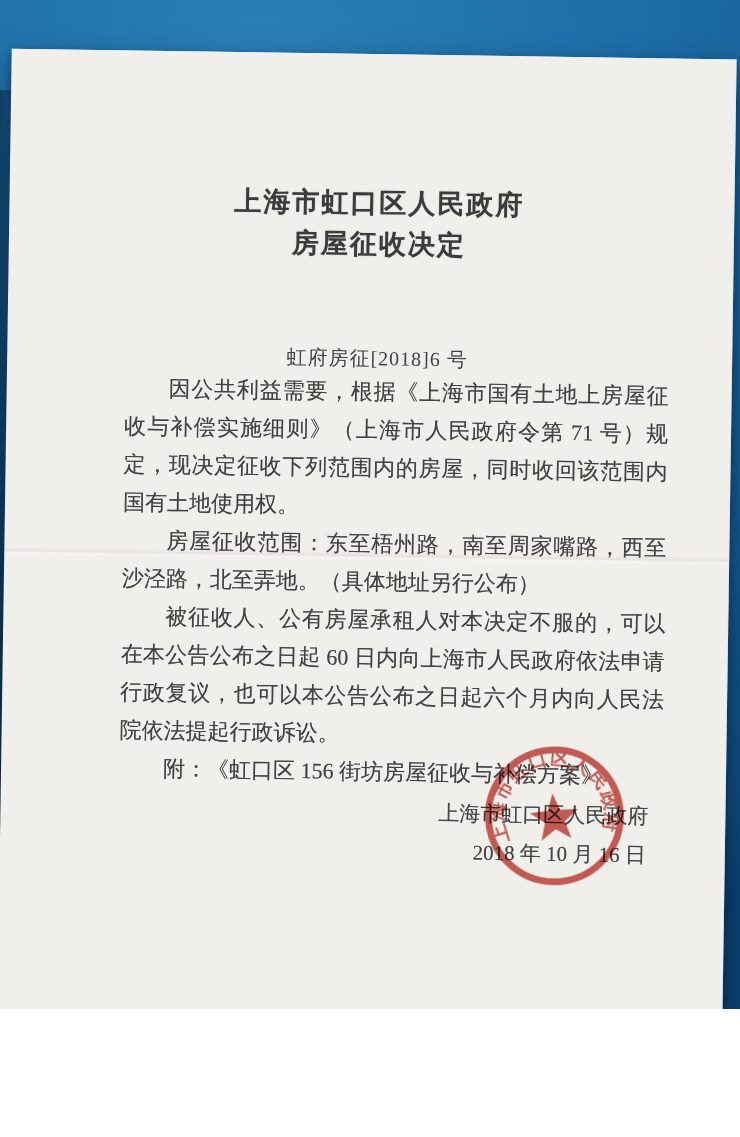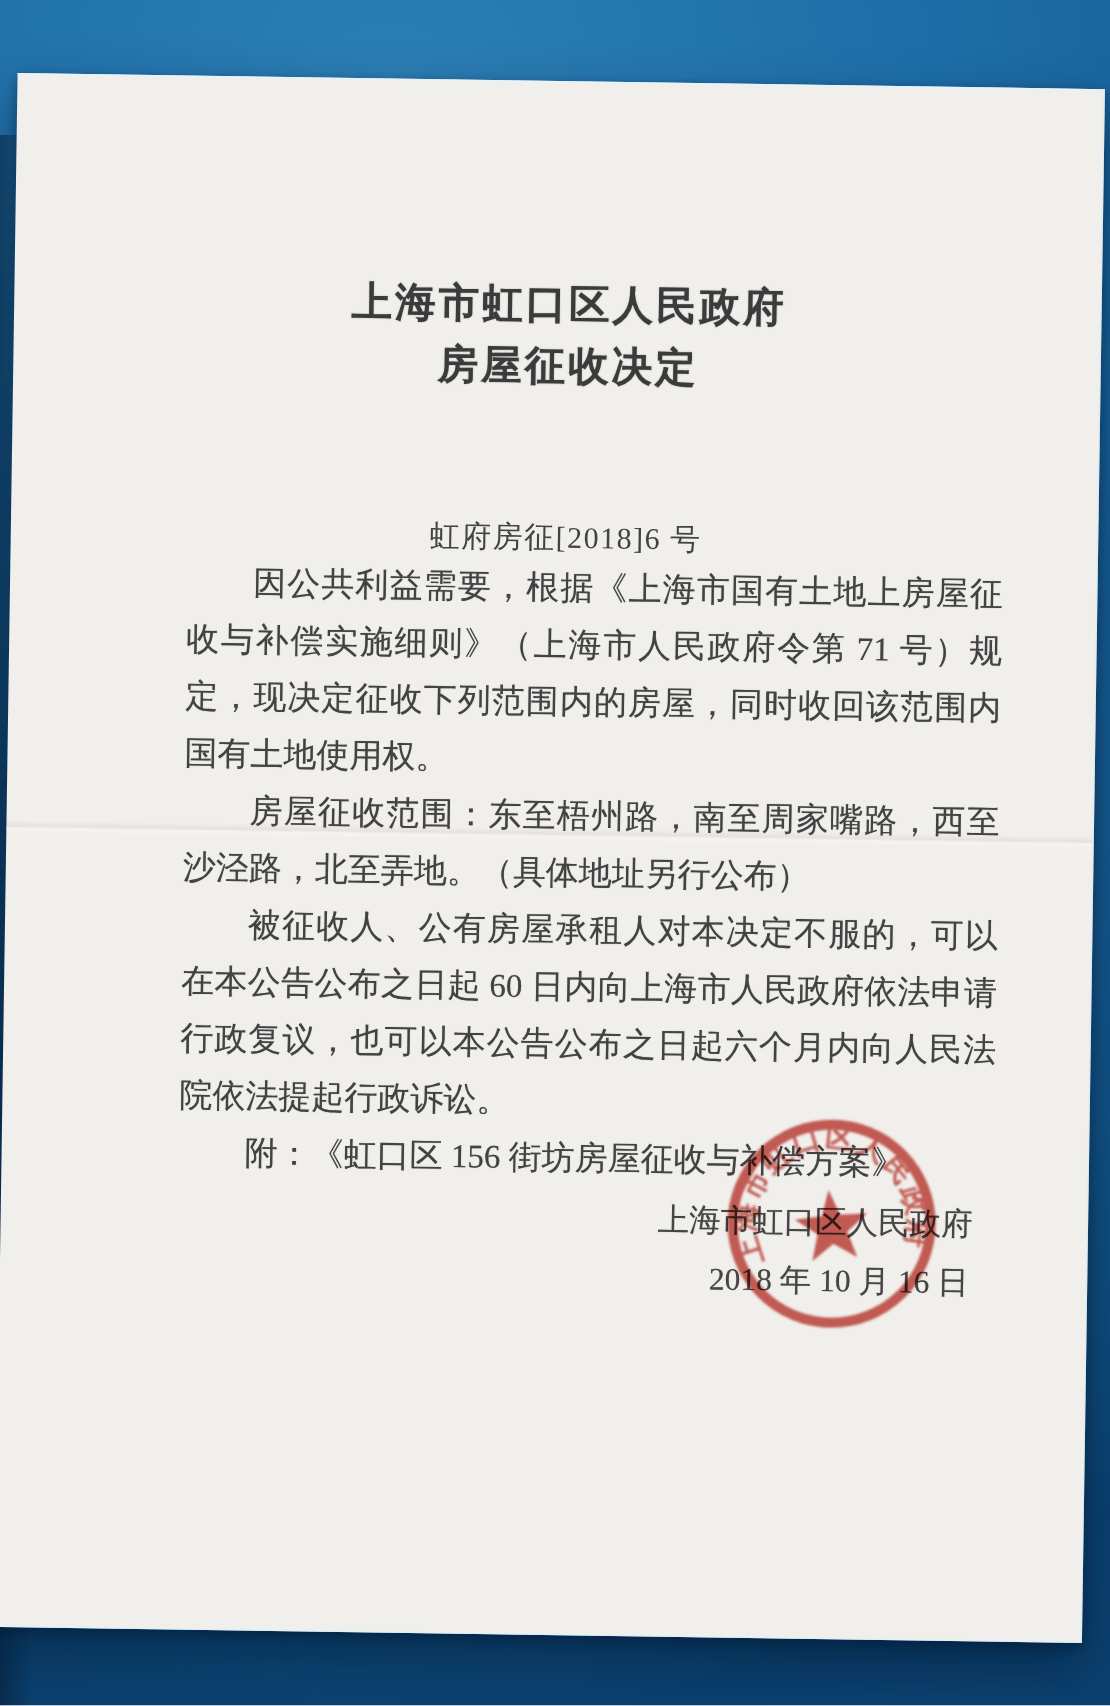--- a/index.html
+++ b/index.html
@@ -5,21 +5,21 @@
   html, body { margin: 0; padding: 0; }
   body {
     width: 740px; height: 1137px;
     font-family: "Liberation Serif", "DejaVu Serif", serif;
     overflow: hidden;
   }
 
   
   .scene {
     position: relative;
-    width: 740px; height: 1137px;
+    width: 740px; height: 1009px;
     background:
       radial-gradient(130% 95% at 35% 6%,
         #2c7fb6 0%, #1d6ea8 38%, #155c93 68%, #0e4b7c 92%, #0b4170 100%);
     overflow: hidden;
   }
   .scene::before { 
     content: "";
     position: absolute; left: 0; top: 90px; bottom: 0; width: 22px;
     background: linear-gradient(90deg, rgba(4,24,46,.5), rgba(4,24,46,0));
   }

